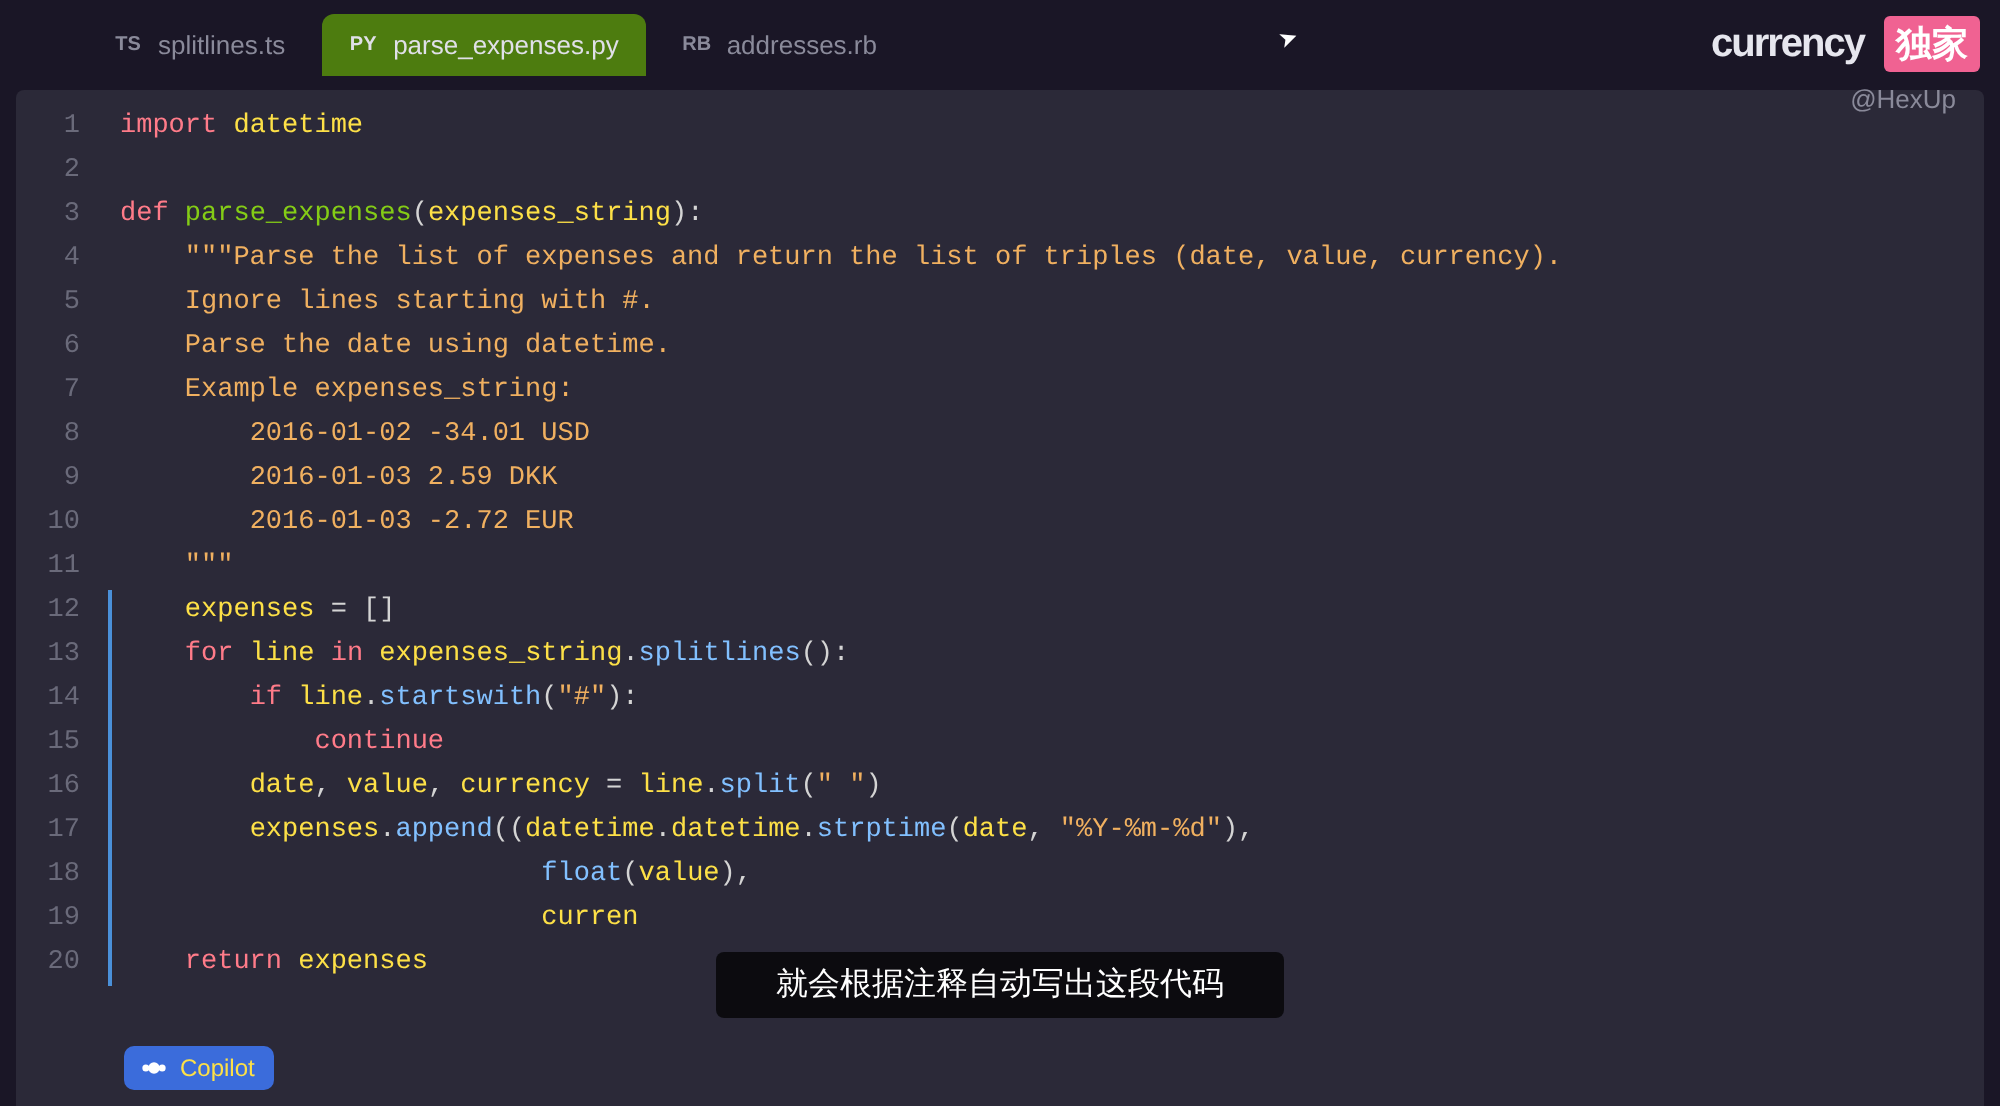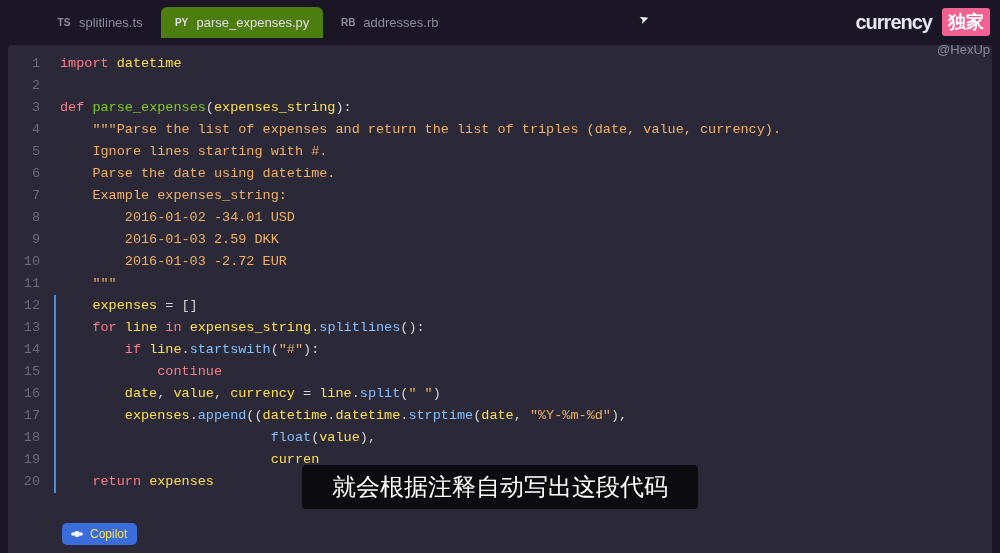--- a/index.html
+++ b/index.html
@@ -66,21 +66,21 @@
     color: #fff;
     font-family: sans-serif;
     font-weight: 700;
     font-size: 18px;
     padding: 2px 6px;
     border-radius: 3px;
   }
   .hexup {
     position: absolute;
     top: 42px;
-    right: 10px;
+    right: 22px;
     color: #8a8a9a;
     font-family: sans-serif;
     font-size: 13px;
   }
   .editor {
     background: #2b2938;
     height: calc(100% - 45px);
     display: flex;
     margin: 0 8px;
     border-radius: 4px 4px 0 0;
@@ -123,21 +123,21 @@
   .pun { color: #d4d4d4; }
   .doc { color: #f0b060; }         
   .subtitle {
     position: absolute;
     left: 50%;
     transform: translateX(-50%);
     bottom: 44px;
     background: rgba(0,0,0,0.72);
     color: #fff;
     font-family: Liberation Mono, monospace;
-    font-size: 24px;
+    font-size: 16px;
     padding: 6px 30px;
     border-radius: 4px;
     white-space: nowrap;
   }
   .copilot-badge {
     position: absolute;
     bottom: 8px;
     left: 62px;
     background: #3b6cdb;
     color: #fde047;

